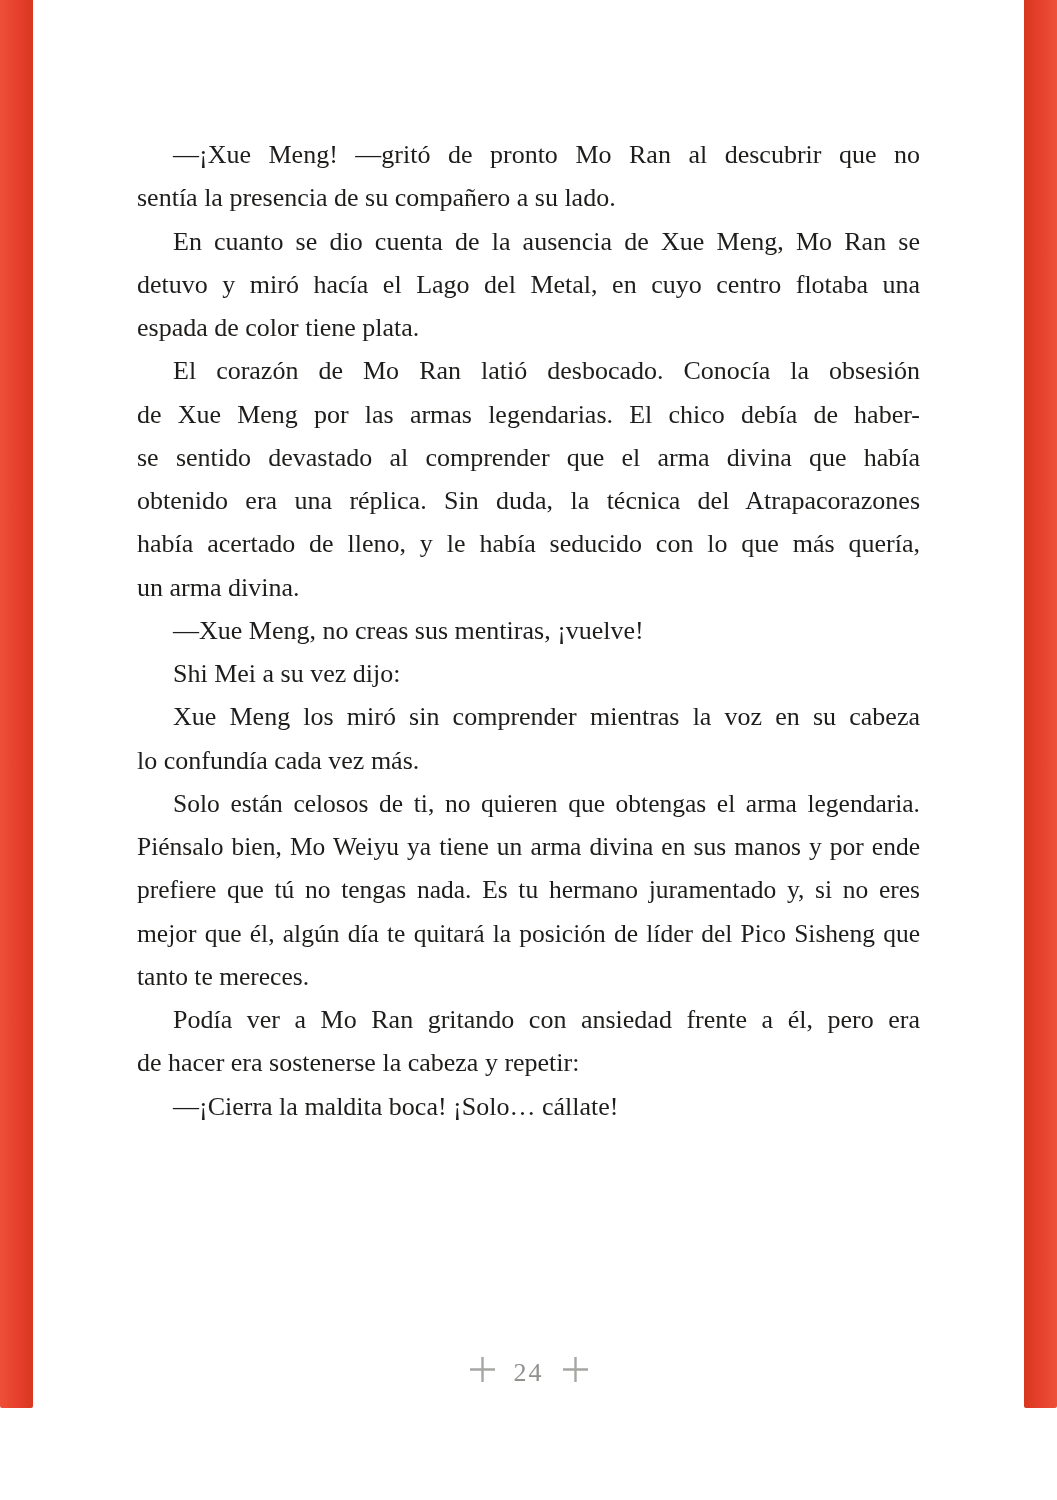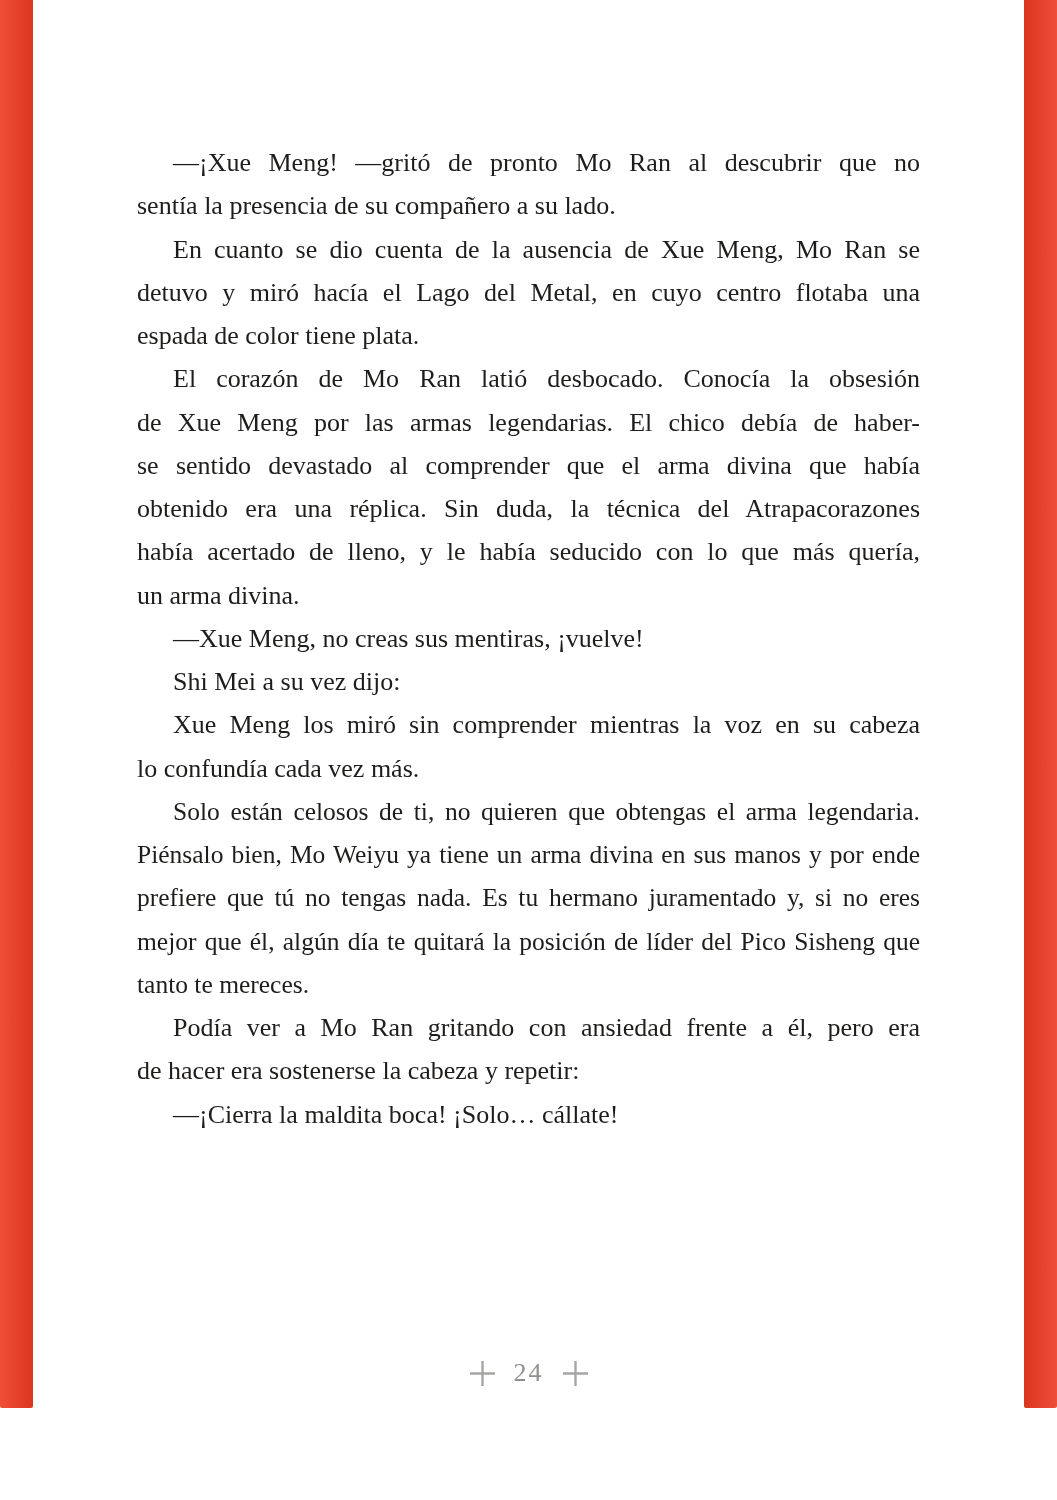--- a/index.html
+++ b/index.html
@@ -23,21 +23,21 @@
     border-radius: 0 0 2px 2px;
   }
   .edge.right {
     right: 0;
     background: linear-gradient(to left, #ee4f37 0%, #e5402c 55%, #d9371f 100%);
     border-radius: 0 0 2px 2px;
   }
   .text-block {
     position: absolute;
     left: 137px;
-    top: 141px;
+    top: 133px;
     width: 783px;
     font-size: 26px;
     line-height: 43.25px;
     color: #1e1d1b;
     letter-spacing: 0;
   }
   .para { margin: 0; }
   .para.italic { font-size: 25.5px; }
   .line {
     text-align: justify;
@@ -47,21 +47,21 @@
   .line.last { text-align-last: left; }
   .line.first { padding-left: 36px; }
   .footer {
     position: absolute;
     left: 0;
     right: 0;
     top: 1356px;
     height: 34px;
     display: flex;
     justify-content: center;
-    align-items: center;
+    align-items: flex-start;
     gap: 18px;
   }
   .page-number {
     font-size: 26px;
     color: #8f918d;
     letter-spacing: 2px;
     line-height: 34px;
   }
   .cross-icon { display: block; }
 </style>

